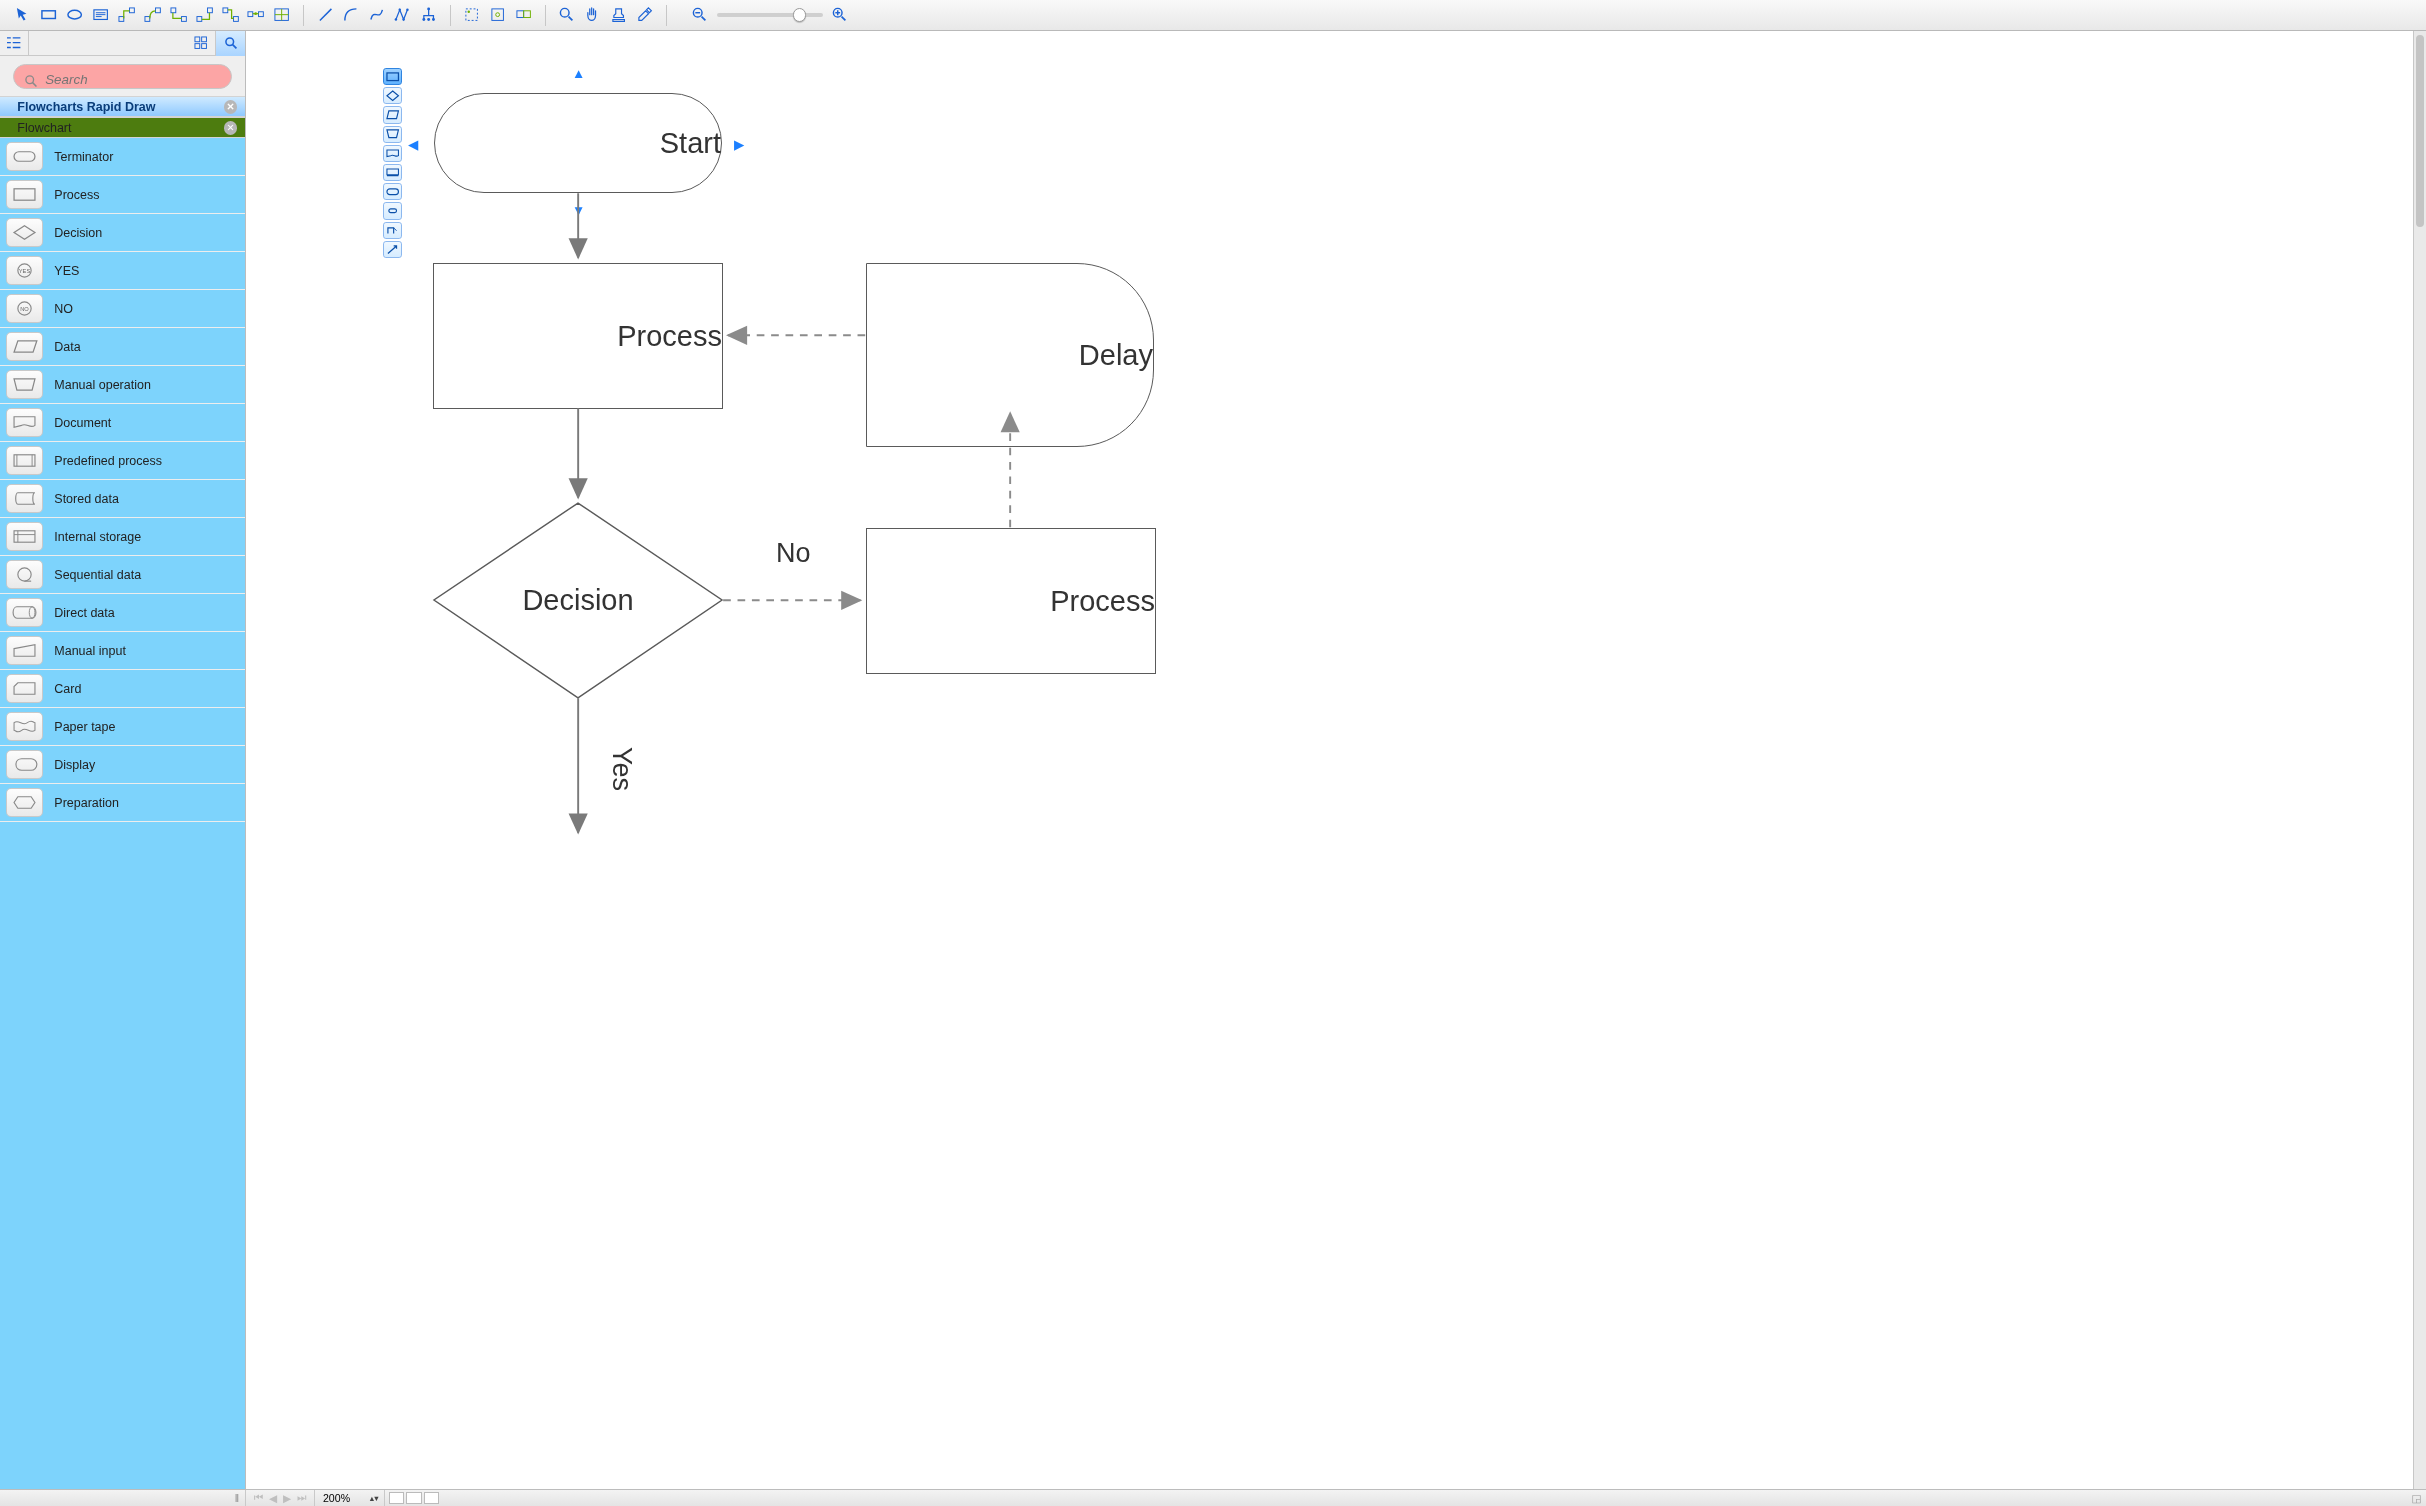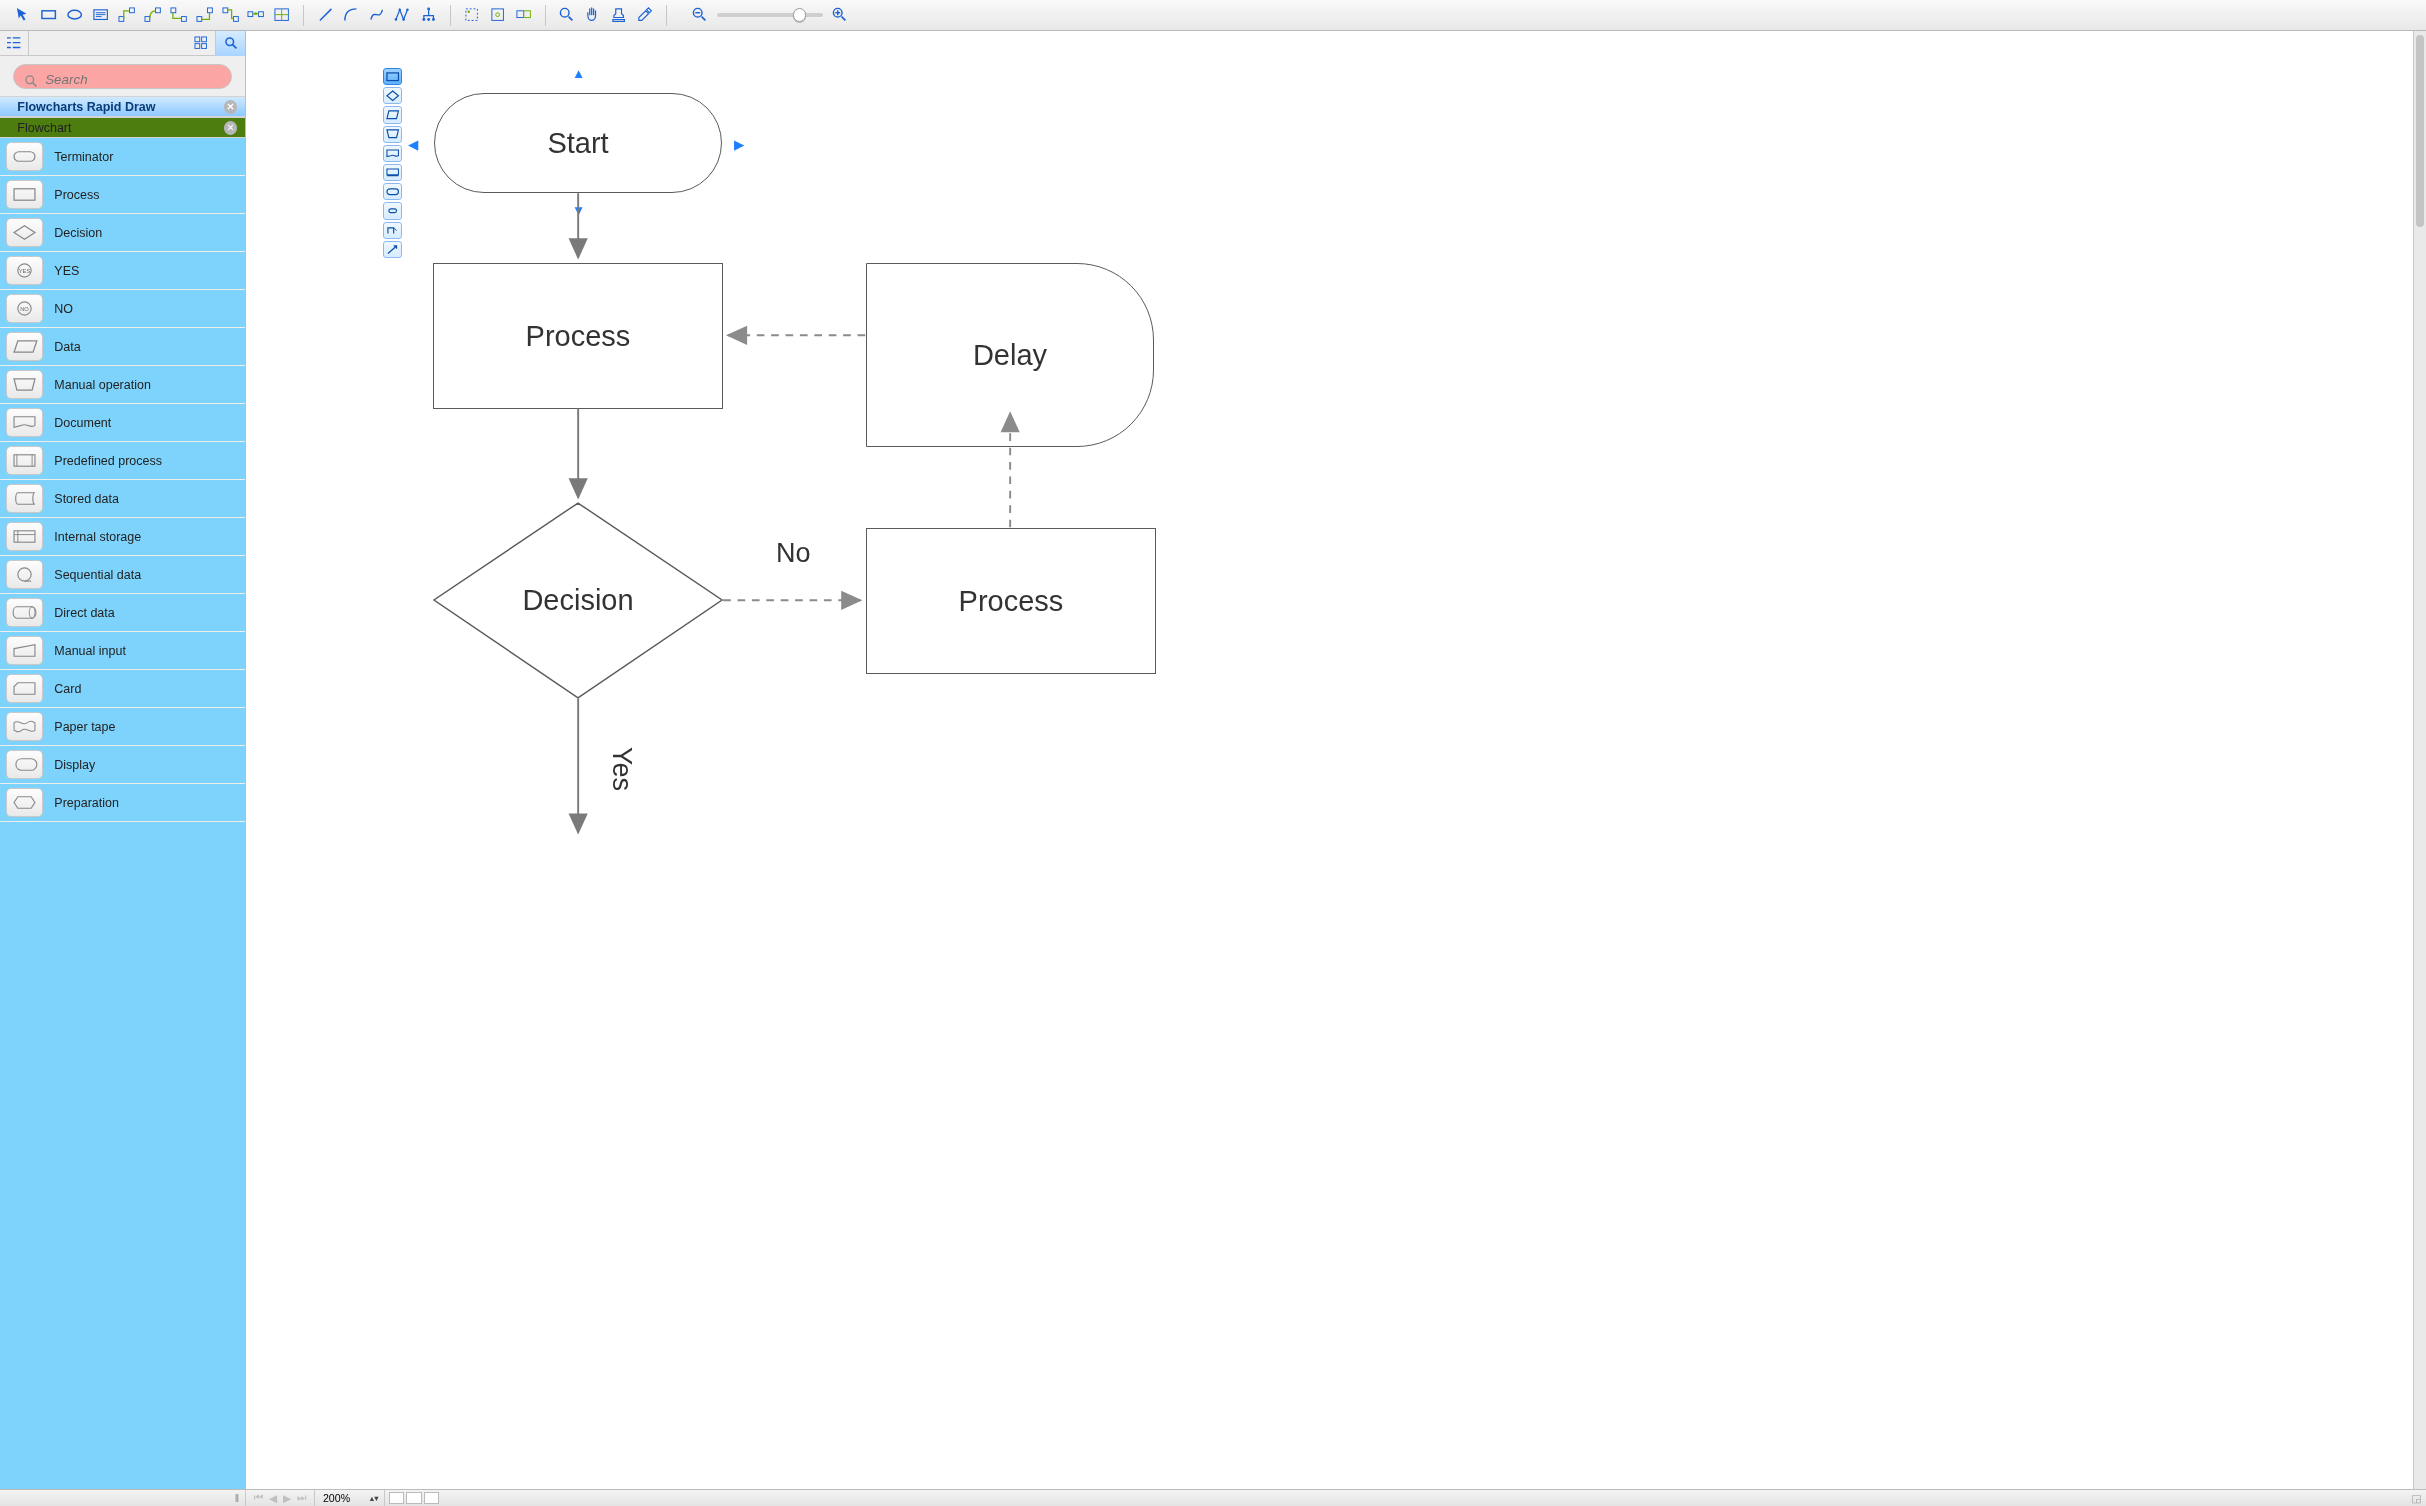--- a/index.html
+++ b/index.html
@@ -37,21 +37,21 @@
   .shape-icon svg{width:25px;height:19px}
   .shape-item span{font-size:12.5px}
 
   
   .canvas-wrap{flex:1;position:relative;background:#d7d7d7}
   .canvas{position:absolute;inset:0 13.4px 0 0;background:#fff;overflow:hidden}
   .vscroll{position:absolute;top:0;bottom:0;right:0;width:13.4px;background:#e9e9e9;border-left:1px solid #c7c7c7}
   .vscroll .thumb{position:absolute;left:1.9px;right:1.9px;top:3.8px;height:192px;background:#c4c4c4;border-radius:4.8px}
 
   
-  .node{position:absolute;border:1.4px solid #5a5a5a;background:#fff;font-size:29px;display:flex;align-items:center;justify-content:center}
+  .node{position:absolute;border:1.4px solid #5a5a5a;background:#fff;font-size:29px;display:flex;align-items:center;justify-content:flex-end}
   .node.term{border-radius:50px}
   .node.dec{border:none;background:none}
   .node.dec svg{position:absolute;inset:0}
   .node .lbl{position:relative;font-size:29px;color:#333}
   .node.delay{border-radius:0 77px 77px 0;border-left:1.4px solid #5a5a5a}
   .edge-label{position:absolute;font-size:27px;color:#333}
   .edge-label.vert{writing-mode:vertical-rl}
   .sel-tri{position:absolute;font-size:13.4px;color:#1c80ff}
   .rd-palette{position:absolute;display:flex;flex-direction:column;gap:1.9px}
   .rd-btn{width:19px;height:17.3px;border:1px solid #8cb8ef;border-radius:2.9px;background:linear-gradient(#f0f8ff,#d6ecff);display:flex;align-items:center;justify-content:center;cursor:pointer}

